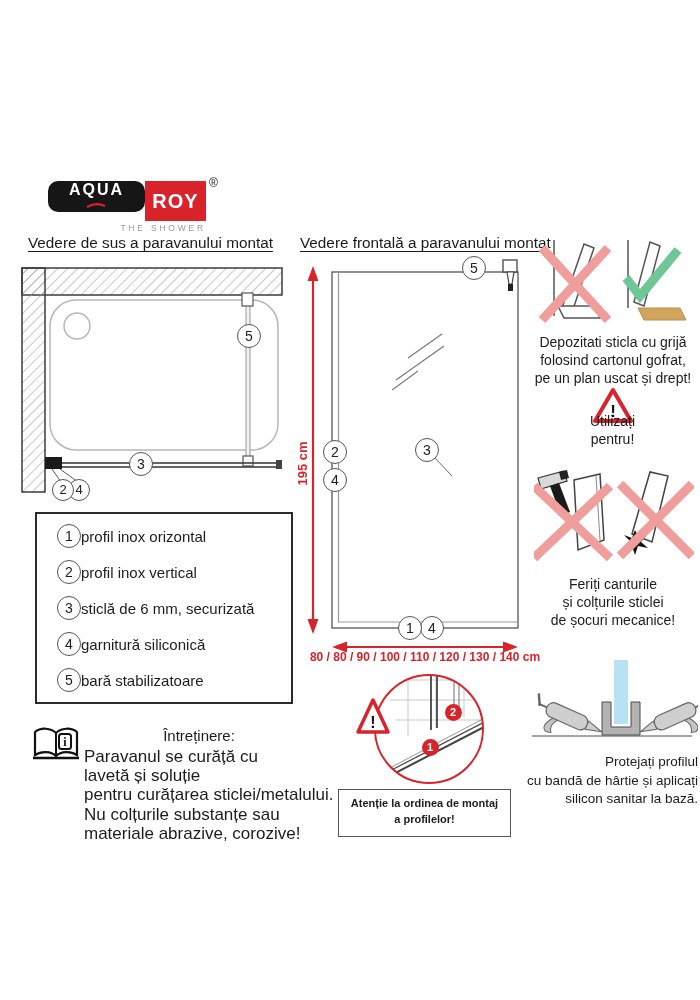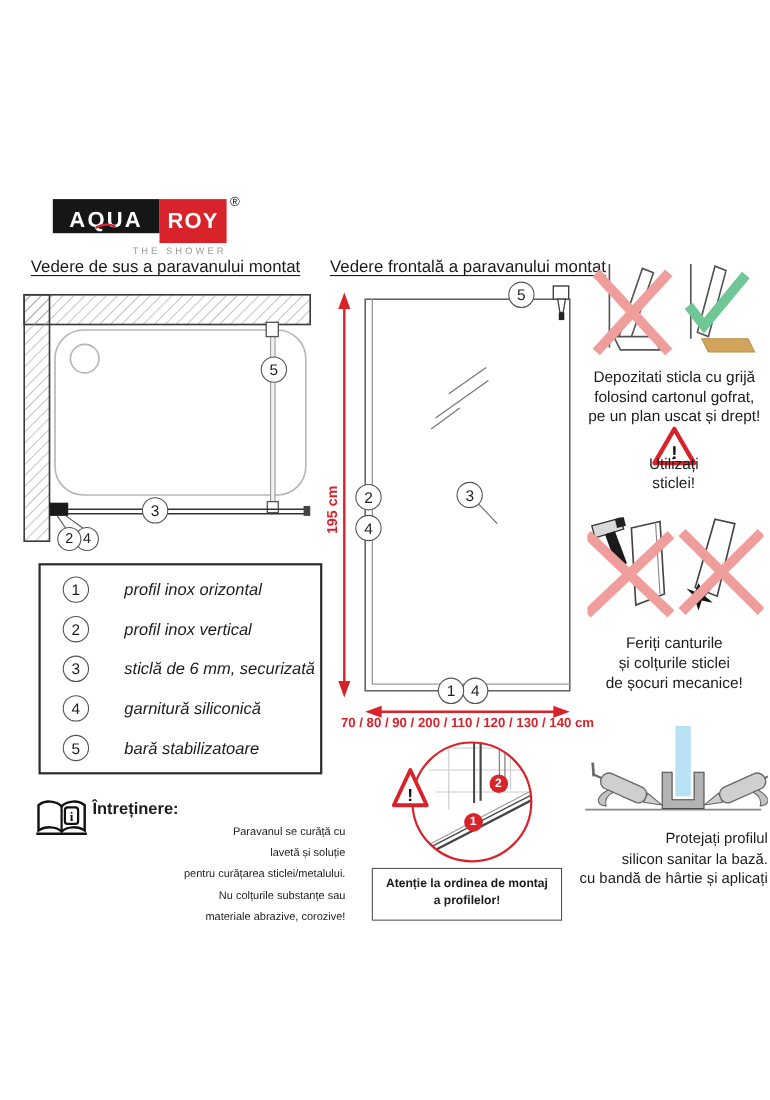--- a/index.html
+++ b/index.html
@@ -6,39 +6,39 @@
     --accent-red:#d9232b; --logo-black:#161616; --salmon-x:#ef9e9c;
     --check-green:#70c796; --cardboard-tan:#d2a55c; --glass-blue:#b9e1f4;
   }
   *{margin:0;padding:0;box-sizing:border-box;}
   body{background:#fff;font-family:"Liberation Sans",sans-serif;color:#1c1c1c;}
   .page{position:relative;width:700px;height:1000px;background:#fff;overflow:hidden;}
   .abs{position:absolute;}
   
   .logo{position:absolute;left:48px;top:181px;width:160px;}
   .logo-row{display:flex;}
-  .logo-black{width:97px;height:31px;background:var(--logo-black);color:#fff;font-size:20px;font-weight:bold;letter-spacing:2px;display:flex;align-items:flex-end;justify-content:center;position:relative;}
+  .logo-black{width:97px;height:31px;background:var(--logo-black);color:#fff;font-size:16px;font-weight:bold;letter-spacing:2px;display:flex;align-items:flex-start;justify-content:center;position:relative;border-radius:10px;}
   .swoosh{position:absolute;left:38px;bottom:3px;}
   .logo-red{width:61px;height:40px;background:var(--accent-red);color:#fff;font-size:20px;font-weight:bold;letter-spacing:1px;display:flex;align-items:center;justify-content:center;}
   .reg{position:absolute;left:161px;top:-5px;font-size:12px;color:#222;}
   .tagline{margin-top:2px;text-align:right;font-size:8.5px;letter-spacing:2.8px;color:#9a9a9a;padding-right:2px;}
   
   .view-title{position:absolute;font-size:15.3px;color:#1a1a1a;text-decoration:underline;text-underline-offset:3px;white-space:nowrap;}
   
   .co{position:absolute;width:24px;height:24px;margin:-12px 0 0 -12px;border:1.3px solid #555;border-radius:50%;background:#fff;text-align:center;line-height:22px;font-size:14px;color:#222;}
   .co.sm{width:22px;height:22px;margin:-11px 0 0 -11px;line-height:20px;font-size:13px;}
   
   .legend{position:absolute;left:35px;top:512px;width:258px;height:192px;border:2px solid #2a2a2a;padding:4px 0 0 20px;background:#fff;}
   .legend-row{display:flex;align-items:center;height:36px;}
   .legend-num{width:24px;height:24px;border:1.2px solid #555;border-radius:50%;text-align:center;line-height:22px;font-size:14px;flex:0 0 24px;}
-  .legend-label{margin-left:32px;font-size:15px;font-style:italic;}
+  .legend-label{margin-left:0;font-size:15px;}
   
   .maint-text{position:absolute;left:84px;top:727px;width:230px;}
-  .maint-heading{font-weight:bold;font-size:15px;margin-bottom:3px;}
-  .maint-line{font-size:10px;line-height:19.2px;white-space:nowrap;text-align:right;}
+  .maint-heading{font-weight:normal;font-size:15px;margin-bottom:3px;text-align:center;}
+  .maint-line{font-size:17px;line-height:19.2px;white-space:nowrap;}
   
   .tip-text{position:absolute;text-align:center;font-size:14px;line-height:18px;}
   .tip-text div{white-space:nowrap;}
   .tip-text.right{text-align:right;font-size:13.5px;line-height:18.5px;}
   
   .dim{position:absolute;color:var(--accent-red);font-weight:bold;}
   .dim-h{left:425px;top:650px;transform:translateX(-50%);font-size:12px;white-space:nowrap;}
   .dim-v{left:272px;top:456px;width:60px;text-align:center;font-size:13px;transform:rotate(-90deg);white-space:nowrap;}
   
   .badge{position:absolute;width:17px;height:17px;margin:-8.5px 0 0 -8.5px;border-radius:50%;background:var(--accent-red);color:#fff;font-weight:bold;font-size:11px;text-align:center;line-height:17px;}
@@ -133,21 +133,21 @@
       <polygon points="21,384 15.5,369 26.5,369" class="fill-red"></polygon>
     </g>
     <g>
       <line x1="46" y1="397" x2="220" y2="397" class="stroke-red" stroke-width="2.2"></line>
       <polygon points="40,397 55,391.5 55,402.5" class="fill-red"></polygon>
       <polygon points="226,397 211,391.5 211,402.5" class="fill-red"></polygon>
     </g>
   </svg>
 
   <div class="dim dim-v">195 cm</div>
-  <div class="dim dim-h">70 / 80 / 90 / 200 / 110 / 120 / 130 / 140 cm</div>
+  <div class="dim dim-h">80 / 80 / 90 / 100 / 110 / 120 / 130 / 140 cm</div>
   <div class="co" style="left:474px;top:268px;">5</div>
   <div class="co" style="left:335px;top:480px;">4</div>
   <div class="co" style="left:335px;top:452px;">2</div>
   <div class="co" style="left:427px;top:450px;">3</div>
   <div class="co" style="left:432px;top:628px;">4</div>
   <div class="co" style="left:410px;top:628px;">1</div>
 
   <div class="legend">
     <div class="legend-row">
       <div class="legend-num">1</div>
@@ -209,21 +209,21 @@
     <div>folosind cartonul gofrat,</div>
     <div>pe un plan uscat și drept!</div>
   </div>
 
   <svg class="abs" style="left:592px;top:387px;" width="42" height="38" viewBox="0 0 42 38">
     <polygon points="21,3 39,34 3,34" fill="#fff" class="stroke-red" stroke-width="4" stroke-linejoin="round"></polygon>
     <text x="21" y="30" font-size="17" font-weight="bold" text-anchor="middle" fill="#111">!</text>
   </svg>
   <div class="tip-text" style="left:560px;top:412px;width:105px;">
     <div>Utilizați</div>
-    <div>sticlei!</div>
+    <div>pentru!</div>
   </div>
 
   <svg class="abs" style="left:534px;top:468px;" width="160" height="102" viewBox="0 0 160 102">
     <g>
       <polygon points="40,12 66,6 70,72 44,82" fill="#fff" stroke="#444" stroke-width="1.5"></polygon>
       <line x1="62" y1="8" x2="66" y2="72" stroke="#888" stroke-width="1"></line>
       <polygon points="4,10 30,3 33,13 7,21" fill="#d9d9d9" stroke="#333" stroke-width="1.2"></polygon>
       <polygon points="25,4 33,2 35,10 27,12" fill="#222"></polygon>
       <polygon points="16,18 25,15 36,44 27,48" fill="#1a1a1a"></polygon>
       <g class="stroke-salmon" stroke-width="9">
@@ -262,22 +262,22 @@
       <g transform="translate(18,40) rotate(24 30 22)">
         <rect x="0" y="14" width="44" height="15" rx="7" fill="#cfcfcf" stroke="#666" stroke-width="1.2"></rect>
         <polygon points="44,17 60,21.5 44,26" fill="#cfcfcf" stroke="#666" stroke-width="1"></polygon>
         <line x1="-9" y1="21.5" x2="0" y2="21.5" stroke="#666" stroke-width="2"></line>
         <path d="M10,29 q-9,12 -1,15 l5,-1 q-5,-7 1,-14 z" fill="#c4c4c4" stroke="#666" stroke-width="1"></path>
       </g>
     </g>
   </svg>
   <div class="tip-text right" style="left:512px;top:753px;width:186px;">
     <div>Protejați profilul</div>
+    <div>cu bandă de hârtie și aplicați</div>
     <div>silicon sanitar la bază.</div>
-    <div>cu bandă de hârtie și aplicați</div>
   </div>
 
   <svg class="abs" style="left:350px;top:666px;" width="146" height="122" viewBox="0 0 146 122">
     <defs>
         <clipPath id="dc">
           <circle cx="79" cy="63" r="54"></circle>
         </clipPath>
       </defs>
     <g clip-path="url(#dc)">
       <rect x="20" y="4" width="122" height="118" fill="#fff"></rect>

